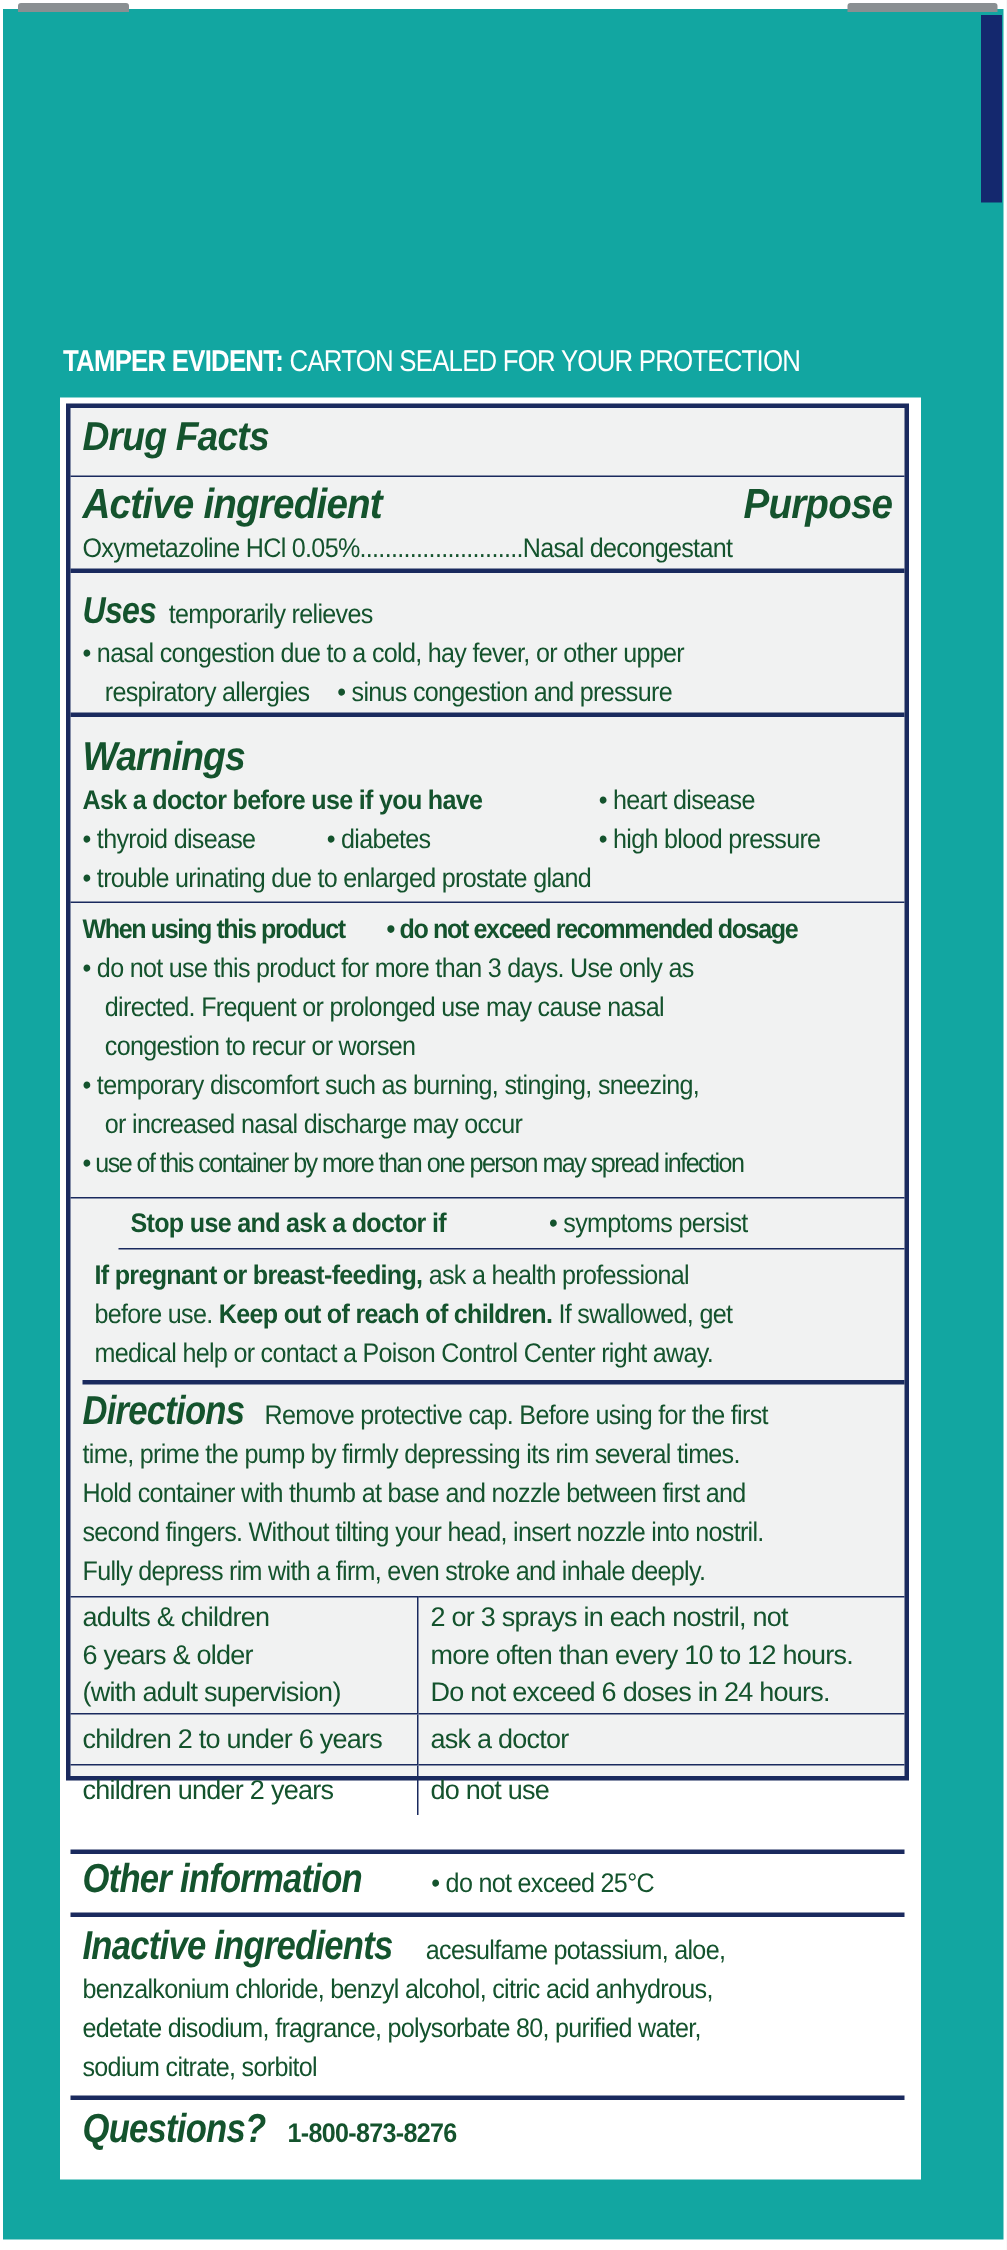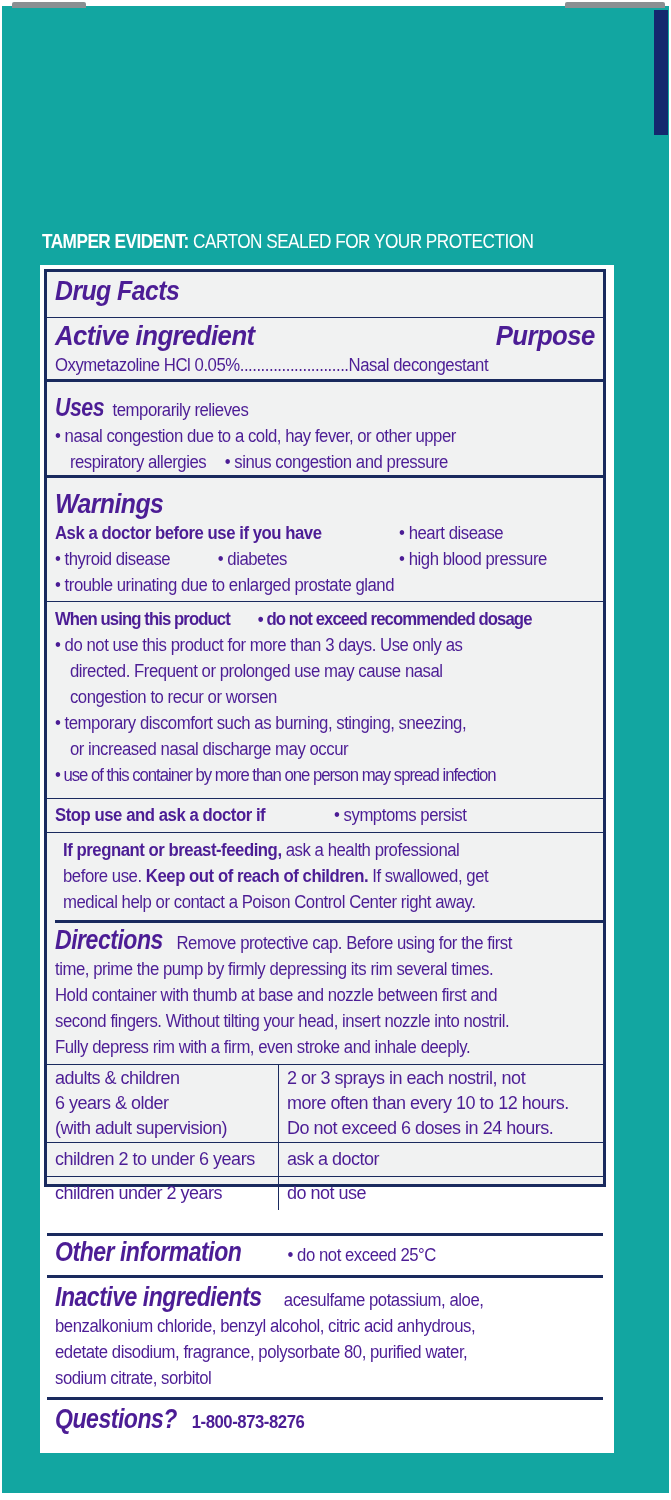--- a/index.html
+++ b/index.html
@@ -8,21 +8,21 @@
   .carton { position:absolute; left:2px; top:6px; width:667px; height:1490px; background:#12a6a1; }
   .top-flap-l { position:absolute; left:12px; top:2px; width:74px; height:6px; background:#8a8f92; border-radius:2px 2px 0 0; }
   .top-flap-r { position:absolute; left:565px; top:2px; width:100px; height:6px; background:#8a8f92; border-radius:2px 2px 0 0; }
   .side-stripe { position:absolute; left:654px; top:10px; width:14px; height:125px; background:#14286e; }
   .bottom-edge { position:absolute; left:0; top:1493px; width:671px; height:7px; background:#ffffff; }
   .tamper { position:absolute; left:42px; top:230px; font-size:20px; color:#ffffff; letter-spacing:-0.6px;
             transform:scaleX(0.86); transform-origin:left; white-space:nowrap; }
   .tamper b { font-weight:bold; }
   .panel-outer { position:absolute; left:40px; top:265px; width:574px; height:1188px; background:#ffffff; }
   .panel { position:absolute; left:44px; top:269px; width:562px; height:918px; border:3px solid #1a2a5e;
-           background:#f1f2f2; color:#4c1d95; box-sizing:border-box; }
+           background:#f1f2f2; color:#14532d; box-sizing:border-box; }
   .sec { border-bottom:3px solid #1a2a5e; padding:0 8px; box-sizing:border-box; }
   .thin { border-bottom:1.5px solid #1a2a5e; }
   .hdr { font-weight:bold; font-style:italic; font-size:25px; letter-spacing:-0.6px; transform:scaleX(0.92); transform-origin:left; display:inline-block; }
   .t { font-size:18px; line-height:26px; letter-spacing:-0.5px; white-space:nowrap; transform:scaleX(0.93); transform-origin:left; }
   .b { font-weight:bold; }
   .row { display:flex; justify-content:space-between; align-items:flex-end; }
   .ind { padding-left:16px; }
   table.dir { border-collapse:collapse; width:100%; }
   table.dir td { border-top:1.5px solid #1a2a5e; vertical-align:top; padding:1px 8px; font-size:18px; line-height:25px; letter-spacing:-0.5px; white-space:nowrap; }
   table.dir td.c1 { width:215px; border-right:1.5px solid #1a2a5e; }
@@ -85,21 +85,21 @@
         <span>• do not exceed recommended dosage</span>
       </div>
     <div class="t">• do not use this product for more than 3 days. Use only as</div>
     <div class="t ind">directed. Frequent or prolonged use may cause nasal</div>
     <div class="t ind">congestion to recur or worsen</div>
     <div class="t">• temporary discomfort such as burning, stinging, sneezing,</div>
     <div class="t ind">or increased nasal discharge may occur</div>
     <div class="t" style="letter-spacing:-1.1px;">• use of this container by more than one person may spread infection</div>
   </div>
 
-  <div class="sec thin" style="height:34px;padding-top:3px;">
+  <div class="sec thin" style="height:34px;padding-top:3px;margin-left:32px;">
     <div class="t" style="display:flex;">
         <span class="b" style="width:300px;">Stop use and ask a doctor if</span>
         <span>• symptoms persist</span>
       </div>
   </div>
 
   <div class="sec" style="height:90px;padding-top:4px;margin-left:8px;">
     <div class="t"><span class="b">If pregnant or breast-feeding,</span><span> ask a health professional</span></div>
     <div class="t"><span>before use. </span><span class="b">Keep out of reach of children.</span><span> If swallowed, get</span></div>
     <div class="t">medical help or contact a Poison Control Center right away.</div>

